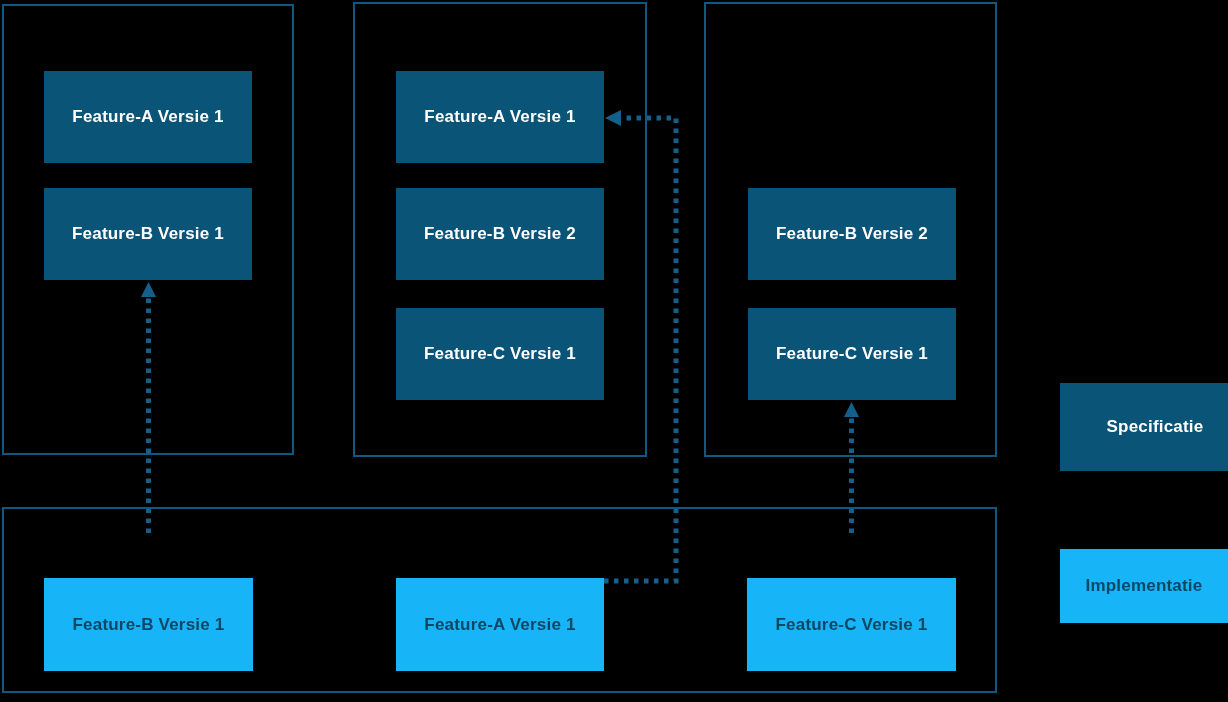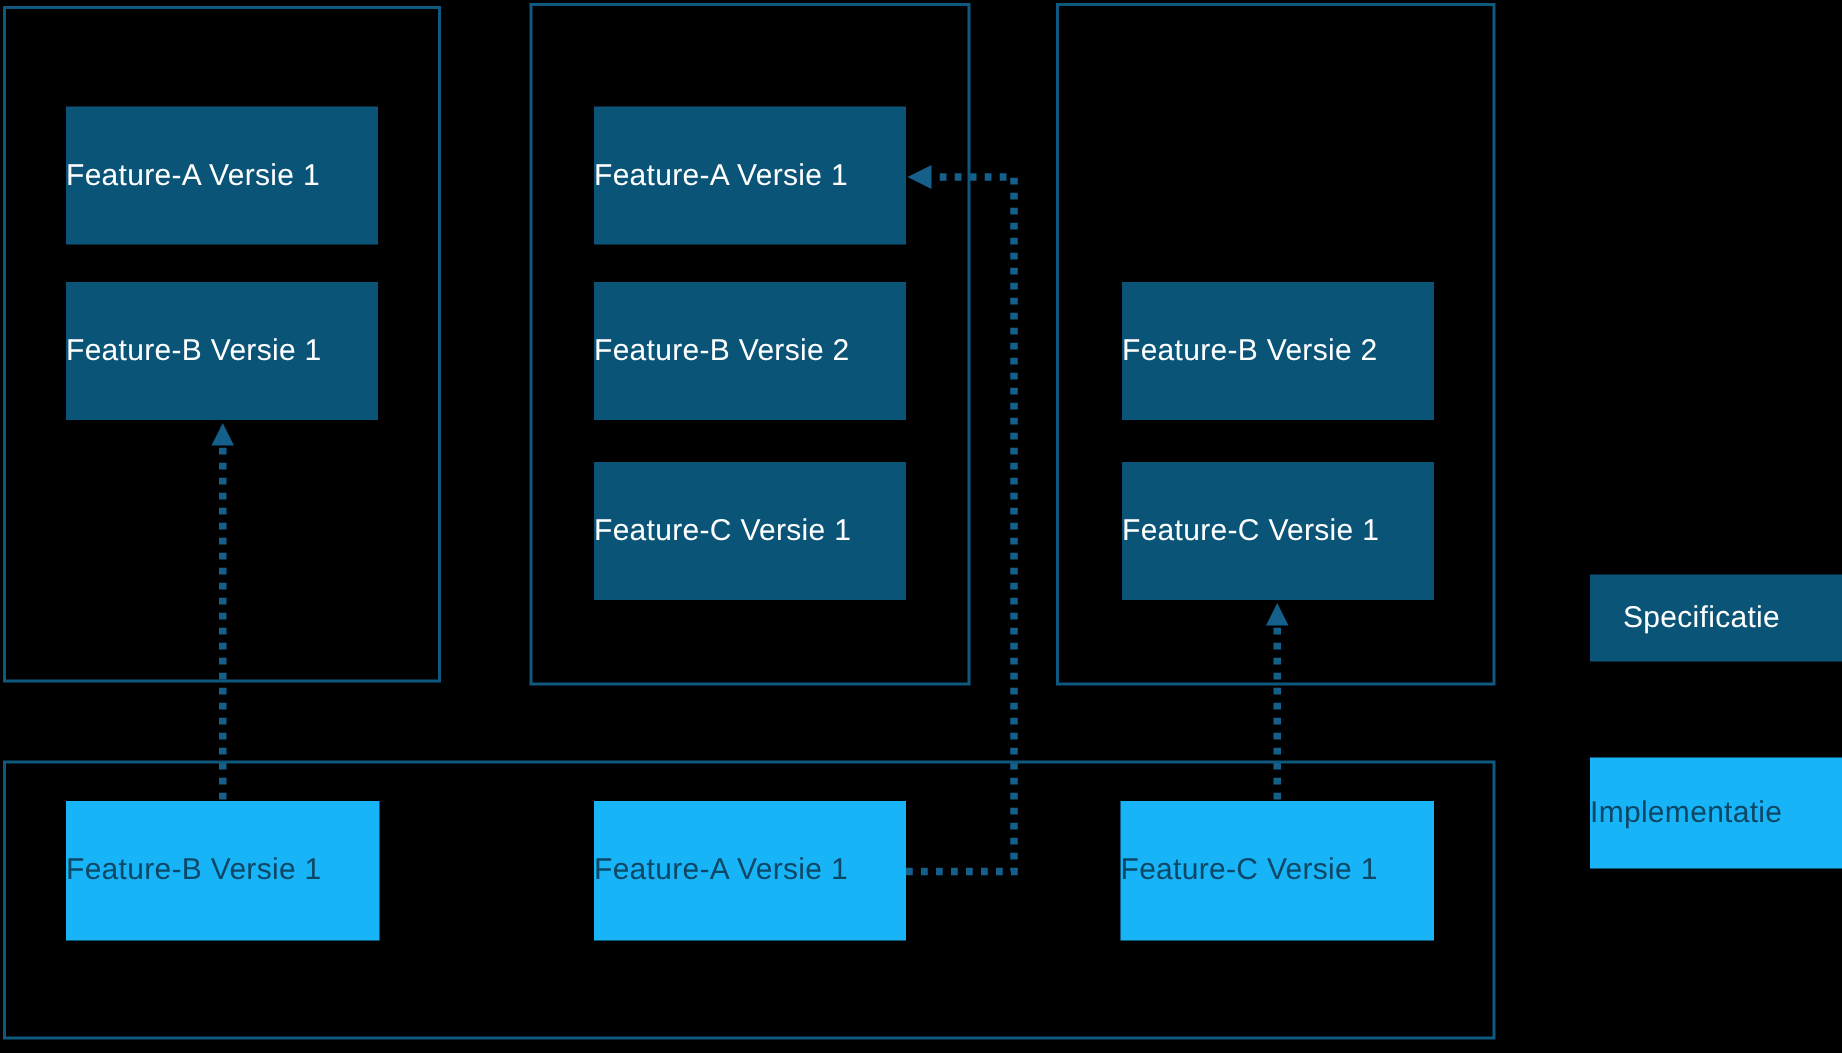--- a/index.html
+++ b/index.html
@@ -18,33 +18,35 @@
   .container-frame {
     position: absolute;
     border: 2px solid var(--border-color, #0f5880);
     background: transparent;
     box-sizing: border-box;
   }
   .feature-box {
     position: absolute;
     display: flex;
     align-items: center;
-    justify-content: flex-start;
+    justify-content: center;
     text-align: center;
-    font-size: 20px;
+    font-size: 17px;
     letter-spacing: 0.2px;
     box-sizing: border-box;
+    font-weight: bold;
   }
   .feature-box.spec {
     background: var(--spec-fill, #0a5477);
     color: var(--spec-text, #ffffff);
   }
   .feature-box.impl {
     background: var(--impl-fill, #18b4f8);
     color: var(--impl-text, #0d4766);
+    margin-top: 44px;
   }
   #arrow-layer {
     position: absolute;
     left: 0;
     top: 0;
     width: 100%;
     height: 100%;
     pointer-events: none;
   }
   .arrow-line {
@@ -103,19 +105,19 @@
     </div>
     <div class="feature-box impl" style="left: 44px; top: 534px; width: 209px; height: 93px;">
       <span>Feature-B Versie 1</span>
     </div>
     <div class="feature-box impl" style="left: 396px; top: 534px; width: 208px; height: 93px;">
       <span>Feature-A Versie 1</span>
     </div>
     <div class="feature-box impl" style="left: 747px; top: 534px; width: 209px; height: 93px;">
       <span>Feature-C Versie 1</span>
     </div>
-    <div class="feature-box spec" style="left: 1060px; top: 383px; width: 168px; height: 58px; padding-left: 22px;">
+    <div class="feature-box spec" style="left: 1060px; top: 383px; width: 168px; height: 88px; padding-left: 22px;">
       <span>Specificatie</span>
     </div>
     <div class="feature-box impl" style="left: 1060px; top: 505px; width: 168px; height: 74px;">
       <span>Implementatie</span>
     </div>
   </div>
 
 </body></html>

